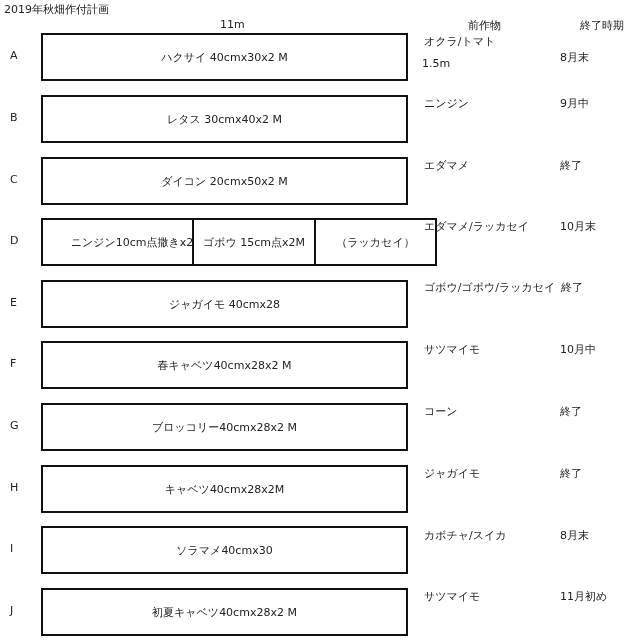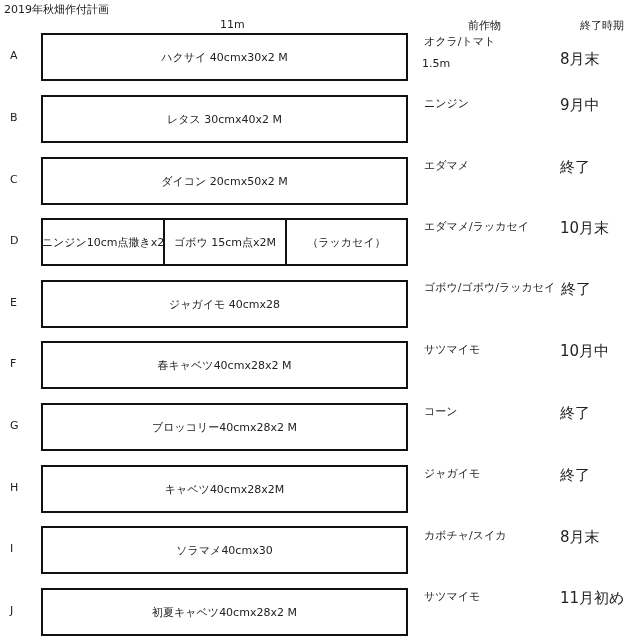--- a/index.html
+++ b/index.html
@@ -7,25 +7,25 @@
          font-family:"DejaVu Sans", "Liberation Sans", sans-serif; color:#222; font-size:11px; }
   .abs { position:absolute; white-space:nowrap; }
   .title { left:4px; top:2px; font-size:11px; }
   .width-label { left:196px; top:18px; font-size:11px;margin-left:24px; }
   .height-label { left:390px; top:57px; font-size:11px;padding-left:32px; }
   .hdr-prev { left:468px; top:18px; font-size:11px; }
   .hdr-end { left:580px; top:18px; font-size:11px; }
   .row-letter { left:10px; width:12px; font-size:11px; }
   .bed { position:absolute; left:24px; width:363px; height:44px;
          border:2px solid #111; background:#fff; display:flex; align-items:center; justify-content:center; font-size:11px;margin-left:17px; }
-  .bed.split { justify-content:flex-start; }
+  .bed.split { justify-content:flex-start;padding-left:29px; }
   .seg { height:100%; display:flex; align-items:center; justify-content:center; overflow:hidden; white-space:nowrap; font-size:11px; }
   .seg + .seg { border-left:2px solid #111; }
   .prev { left:424px; font-size:11px; }
-  .end { left:560px; font-size:15px; }
+  .end { left:560px; font-size:11px; }
 </style>
 </head>
 <body>
 
 <div class="abs title">2019年秋畑作付計画</div>
 <div class="abs width-label">11m</div>
 <div class="abs height-label">1.5m</div>
 <div class="abs hdr-prev">前作物</div>
 <div class="abs hdr-end">終了時期</div>
 

